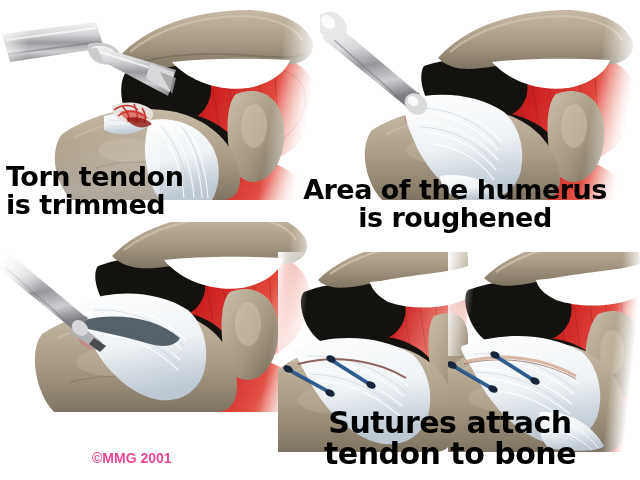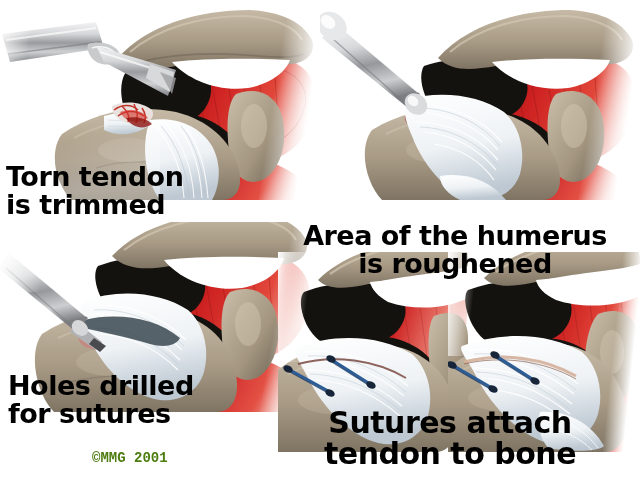--- a/index.html
+++ b/index.html
@@ -8,26 +8,26 @@
     font-family:"DejaVu Sans", sans-serif;
   }
   .panel{position:absolute;}
   .art{position:absolute;left:0;top:0;}
   .caption{
     position:absolute;color:#000;font-weight:700;
     font-family:"DejaVu Sans", sans-serif;
     letter-spacing:-0.5px;line-height:1.02;white-space:pre-line;
   }
   .cap-tl{left:6px;top:163px;font-size:27px;}
-  .cap-tr{left:290px;top:176px;font-size:27px;text-align:center;width:330px;margin-top:46px;}
+  .cap-tr{left:290px;top:176px;font-size:27px;text-align:center;width:330px;}
   .cap-bl{left:8px;top:372px;font-size:27px;}
   .cap-br{left:285px;top:408px;font-size:30px;text-align:center;width:330px;}
   .copyright{
     position:absolute;left:92px;top:450px;font-size:14px;font-weight:700;
-    font-family:Liberation Mono, monospace;color:#4d7c0f;letter-spacing:0px;
+    font-family:Liberation Sans, sans-serif;color:#ec4899;letter-spacing:0px;
   }
 </style>
 </head>
 <body>
 
 <div id="stage">
 
   <div class="panel" style="left:0px;top:0px;width:320px;height:200px;">
     <svg class="art" width="320" height="200" viewBox="0 0 320 200">
       <defs>
@@ -663,21 +663,19 @@
       <rect x="150" y="0" width="42" height="200" fill="url(#p5fadeR)"></rect>
     </svg>
   </div>
 
   <div class="caption cap-tl">Torn tendon
 is trimmed</div>
 
   <div class="caption cap-tr">Area of the humerus
 is roughened</div>
 
-  <div class="caption cap-bl">Holes drilled
-for sutures</div>
 
   <div class="caption cap-br">Sutures attach
 tendon to bone</div>
 
   <div class="copyright">©MMG 2001</div>
 
 </div>
 
 </body></html>

